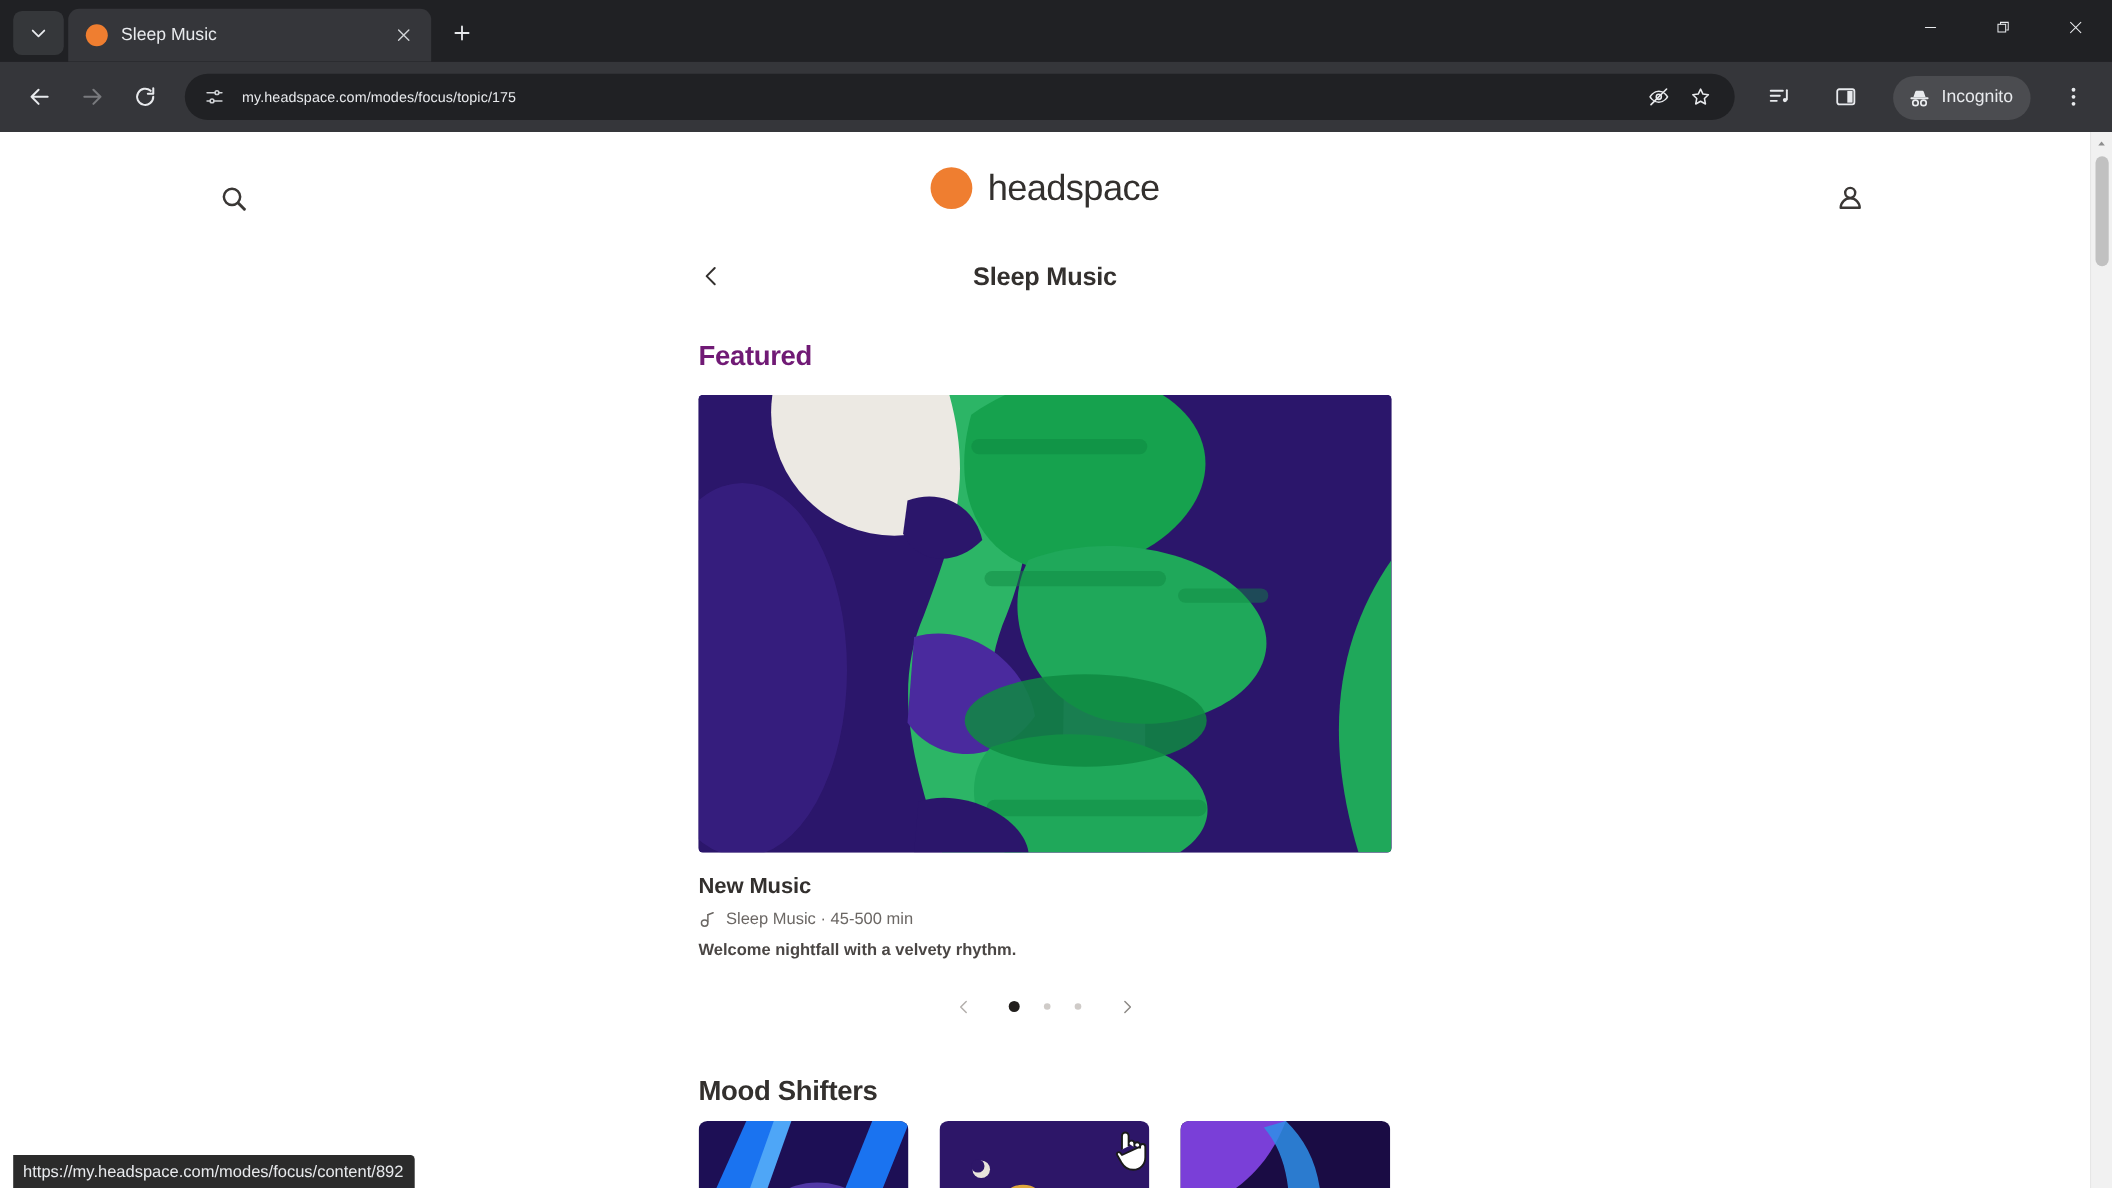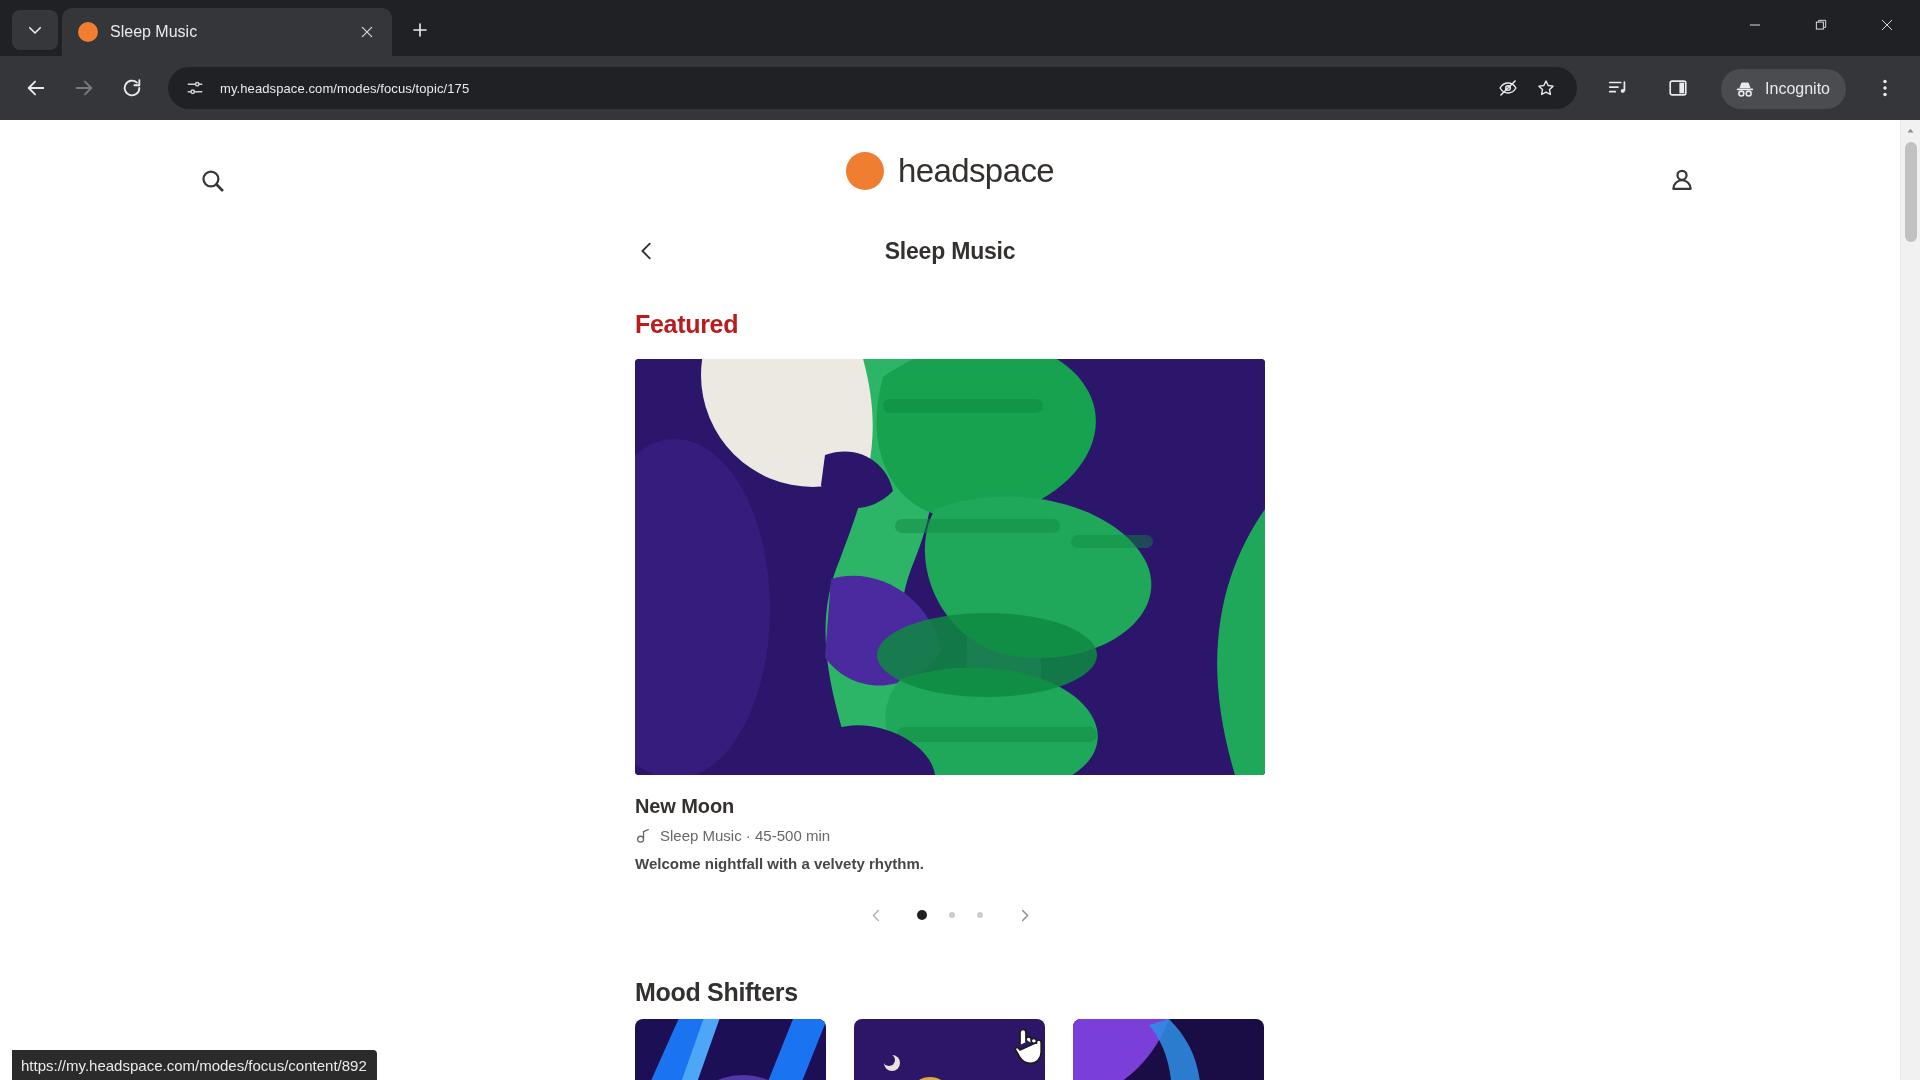--- a/index.html
+++ b/index.html
@@ -279,21 +279,21 @@
     text-align: center;
     font-size: 23px;
     font-weight: bold;
     color: #33302e;
     letter-spacing: -0.2px;
   }
 
   .section-title {
     font-size: 25px;
     font-weight: bold;
-    color: #b91c1c;
+    color: #701a75;
     margin-top: 28px;
     margin-bottom: 20px;
     letter-spacing: -0.3px;
   }
 
   
   .hero-card { cursor: pointer; }
   .hero-art {
     width: 630px;
     height: 416px;
@@ -641,21 +641,21 @@
                 <rect x="248" y="40" width="160" height="14" rx="7" fill="#0f8a42" opacity="0.55"></rect>
                 <rect x="260" y="160" width="165" height="14" rx="7" fill="#0f8a42" opacity="0.5"></rect>
                 <rect x="436" y="176" width="82" height="13" rx="6.5" fill="#0f8a42" opacity="0.45"></rect>
                 <rect x="262" y="368" width="200" height="15" rx="7.5" fill="#0f8a42" opacity="0.5"></rect>
 
                 <path d="M200 370 C 240 356, 296 384, 300 416 L 196 416 Z" fill="#2b166b"></path>
               </g>
             </svg>
           </div>
 
-          <div class="hero-title">New Moon</div>
+          <div class="hero-title">New Music</div>
 
           <div class="hero-meta">
             <svg viewBox="0 0 24 24">
               <circle cx="8.4" cy="16.8" r="4.4" fill="none" stroke="#6b6764" stroke-width="2"></circle>
               <path d="M12.8 15V5.4" stroke="#6b6764" stroke-width="2" stroke-linecap="round"></path>
               <path d="M12.8 5.4L20 2.6" stroke="#6b6764" stroke-width="2" stroke-linecap="round"></path>
             </svg>
             <span class="hero-meta-text">Sleep Music · 45-500 min</span>
           </div>
 

